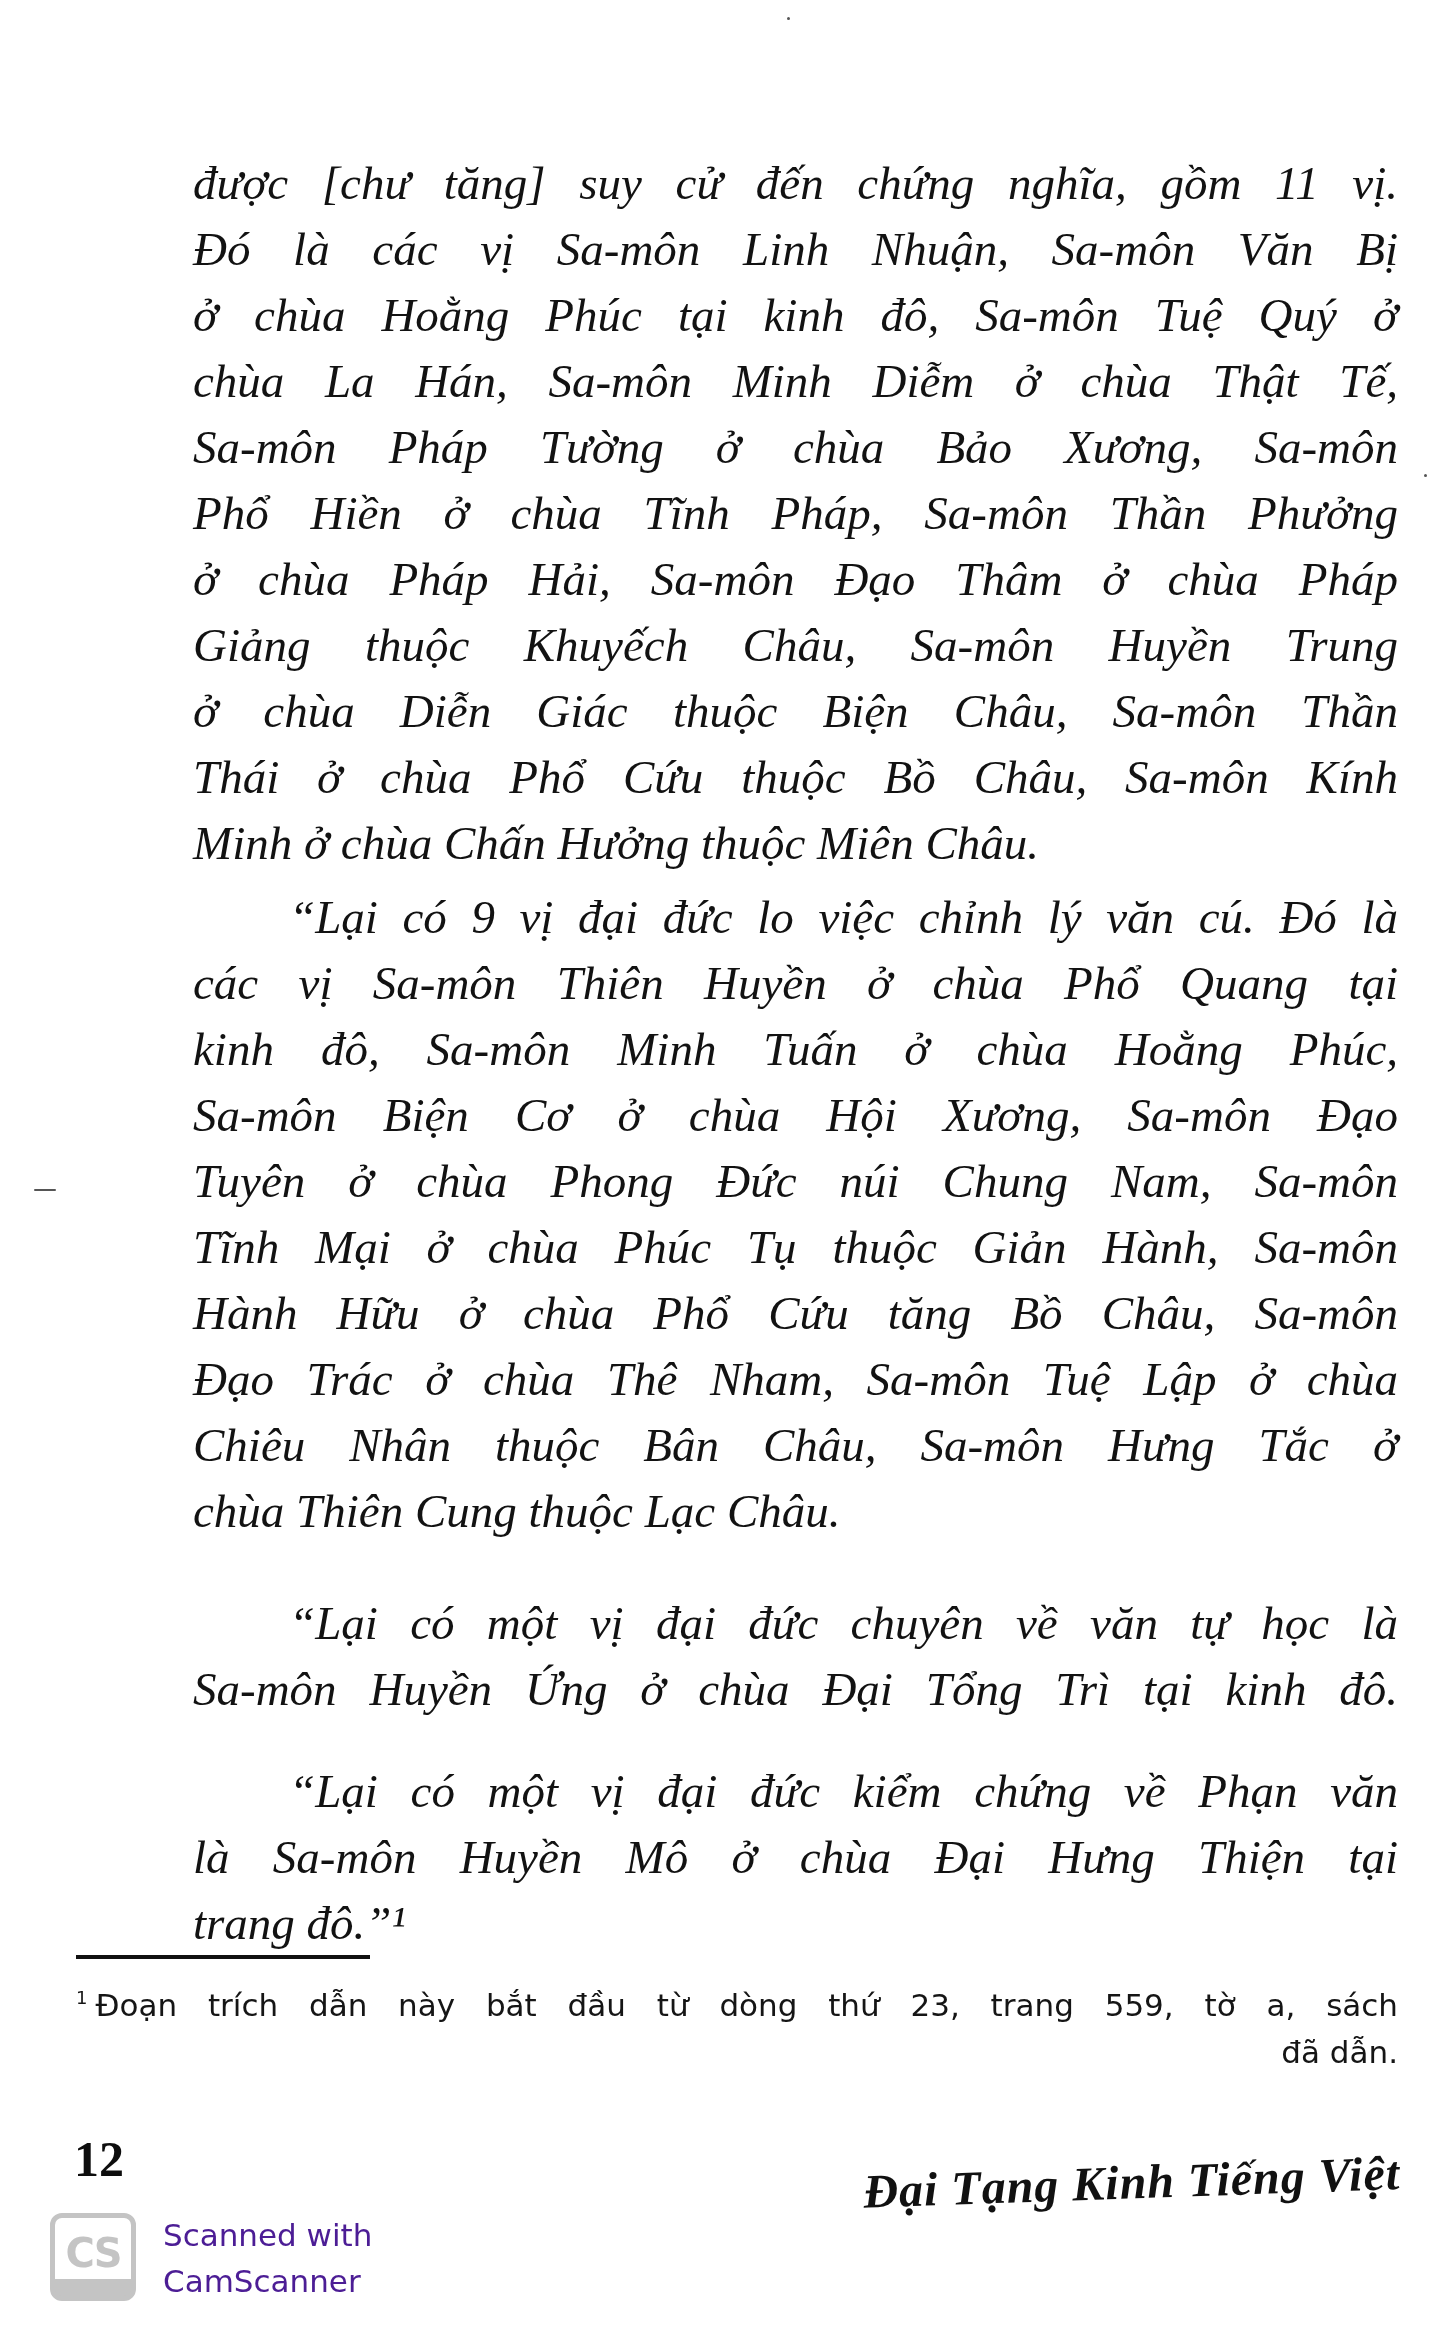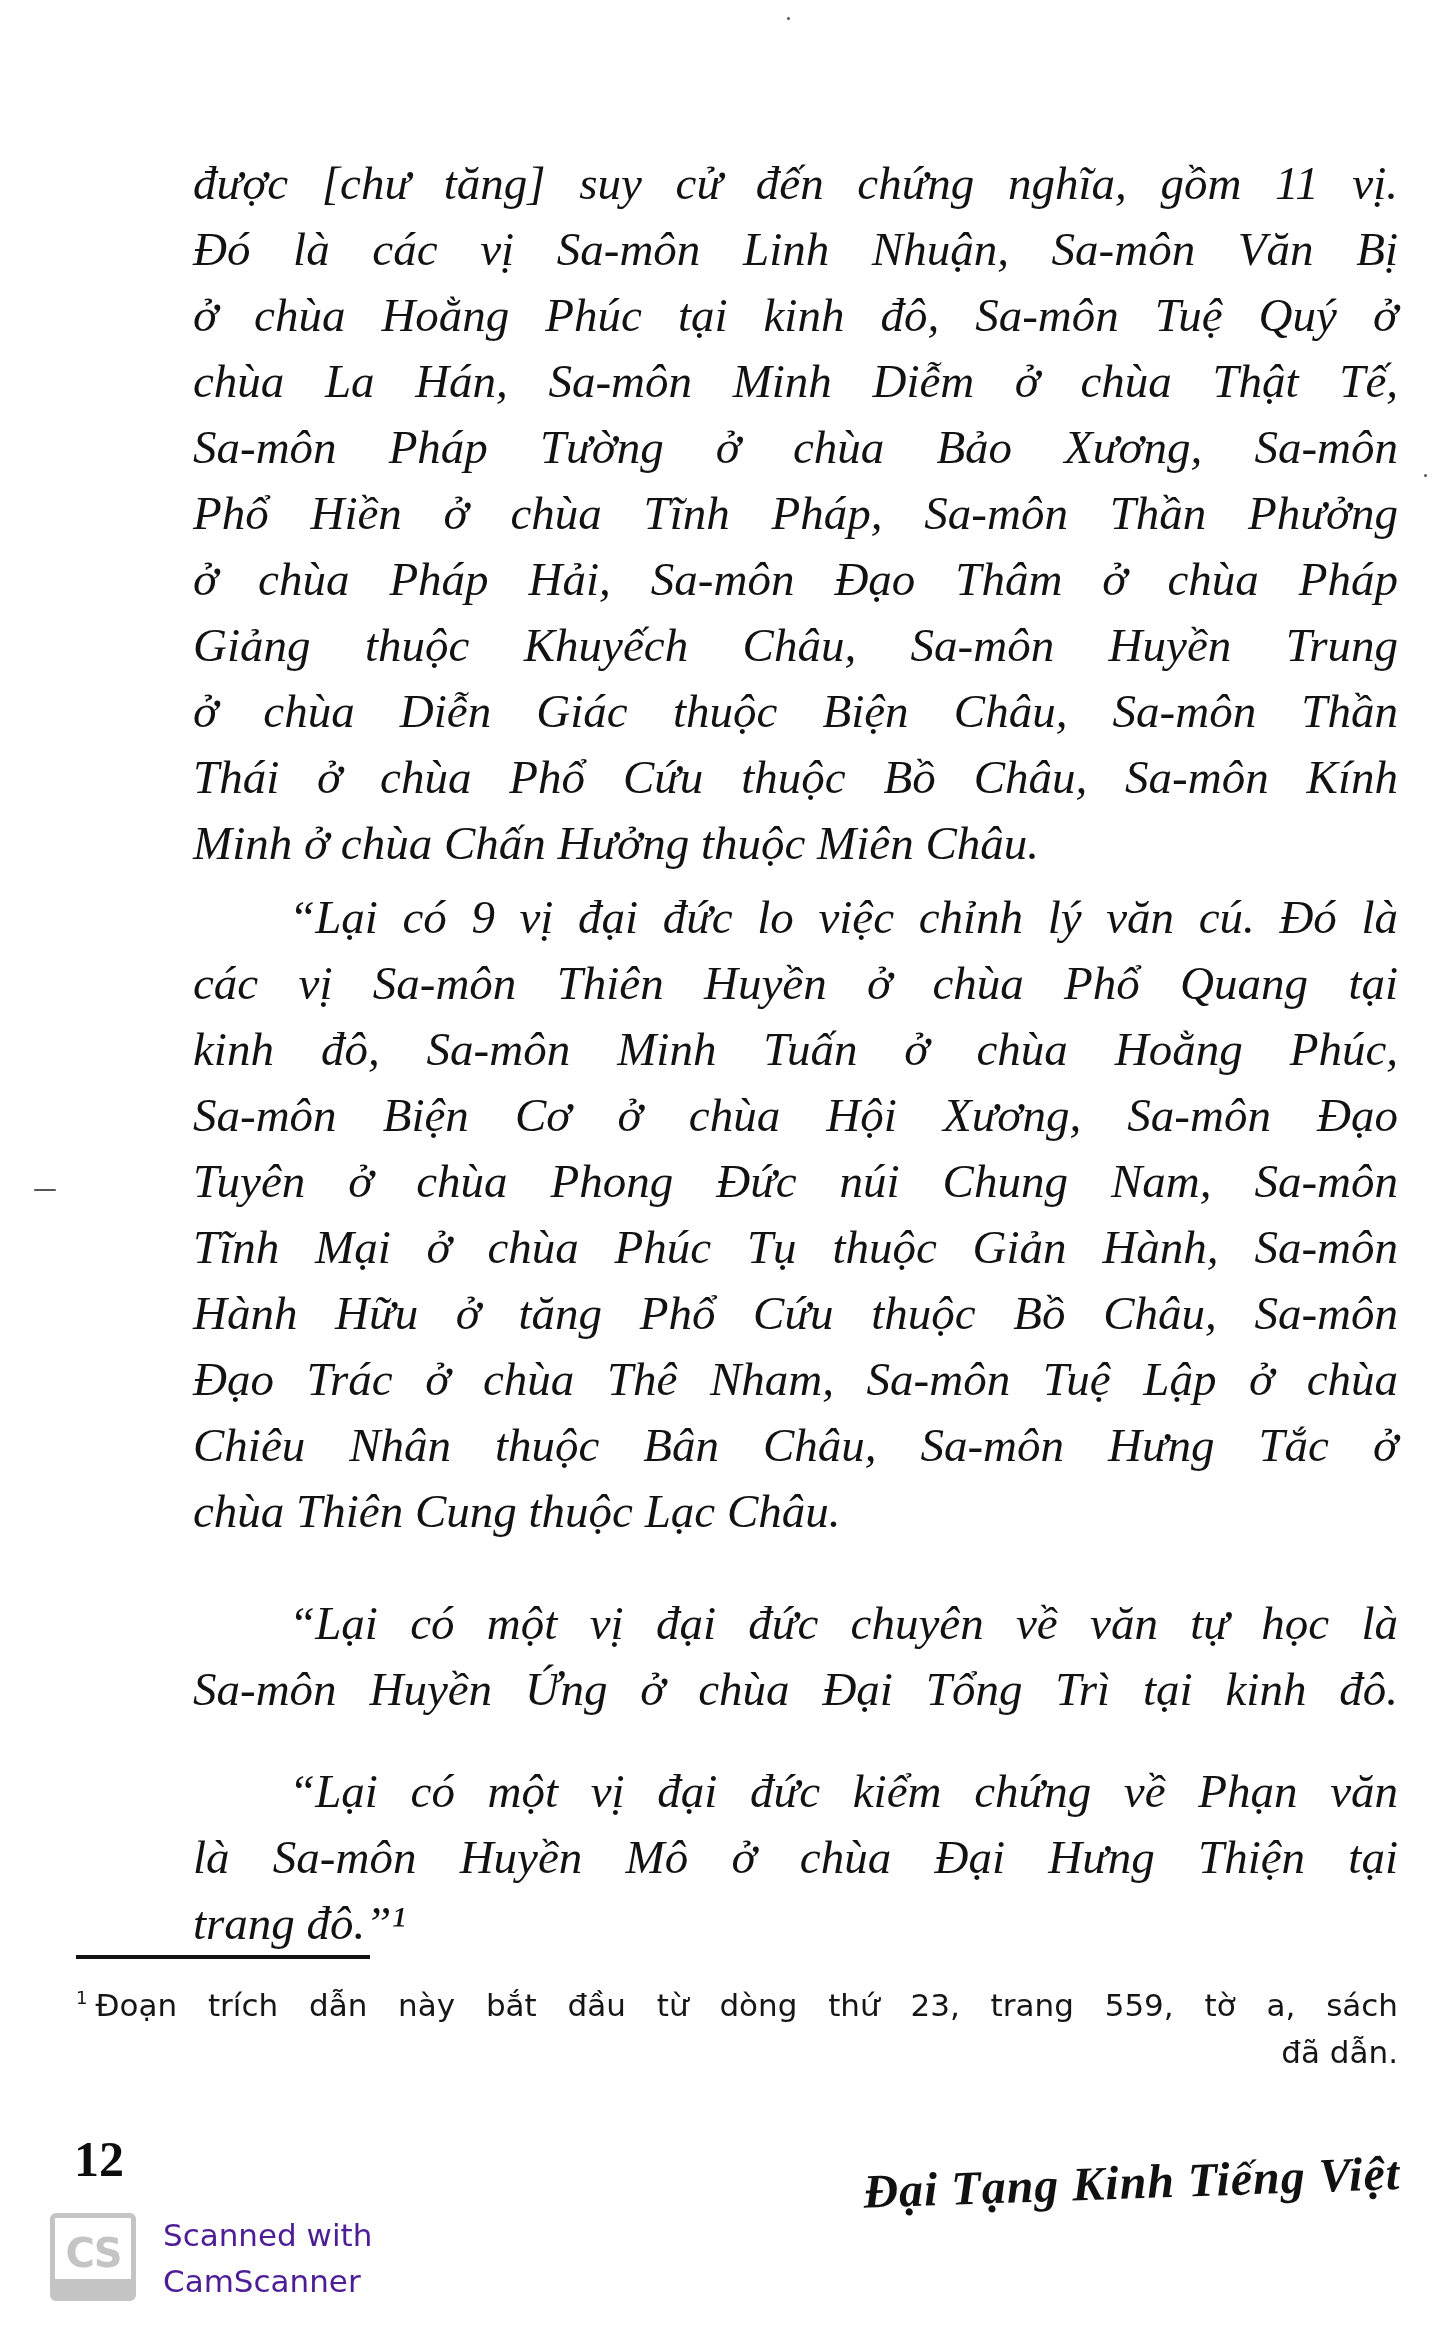--- a/index.html
+++ b/index.html
@@ -30,21 +30,21 @@
   }
   .running-title {
     position: absolute; left: 770px; top: 2145px; width: 630px; text-align: right;
     font-family: "Liberation Serif", "DejaVu Serif", serif; font-style: italic; font-weight: bold;
     font-size: 48px; color: #111; transform: rotate(-2deg); transform-origin: right center;
     letter-spacing: 1px;
   }
   .watermark { position: absolute; left: 50px; top: 2213px; height: 90px; }
   .cs-logo {
     position: absolute; left: 0; top: 0; width: 86px; height: 88px;
-    border: 5px solid #c4c4c4; border-radius: 6px; box-sizing: border-box;
+    border: 5px solid #c4c4c4; border-radius: 12px; box-sizing: border-box;
     background: linear-gradient(to bottom, #fff 0 78%, #c4c4c4 78% 100%);
   }
   .cs-logo span {
     position: absolute; left: 0; right: 0; top: 12px; text-align: center;
     font-family: "DejaVu Sans", sans-serif; font-weight: bold; font-size: 40px; color: #c4c4c4; letter-spacing: -2px;
   }
   .wm-text {
     position: absolute; left: 113px; font-family: "DejaVu Sans", sans-serif; font-size: 31px;
     color: #4c1d95; white-space: nowrap; line-height: 36px;
   }
@@ -72,21 +72,21 @@
     <div class="line" style="top:664px">ở chùa Diễn Giác thuộc Biện Châu, Sa-môn Thần</div>
     <div class="line" style="top:730px">Thái ở chùa Phổ Cứu thuộc Bồ Châu, Sa-môn Kính</div>
     <div class="line last" style="top:796px">Minh ở chùa Chấn Hưởng thuộc Miên Châu.</div>
 
     <div class="line indent" style="top:870px">“Lại có 9 vị đại đức lo việc chỉnh lý văn cú. Đó là</div>
     <div class="line" style="top:936px">các vị Sa-môn Thiên Huyền ở chùa Phổ Quang tại</div>
     <div class="line" style="top:1002px">kinh đô, Sa-môn Minh Tuấn ở chùa Hoằng Phúc,</div>
     <div class="line" style="top:1068px">Sa-môn Biện Cơ ở chùa Hội Xương, Sa-môn Đạo</div>
     <div class="line" style="top:1134px">Tuyên ở chùa Phong Đức núi Chung Nam, Sa-môn</div>
     <div class="line" style="top:1200px">Tĩnh Mại ở chùa Phúc Tụ thuộc Giản Hành, Sa-môn</div>
-    <div class="line" style="top:1266px">Hành Hữu ở tăng Phổ Cứu thuộc Bồ Châu, Sa-môn</div>
+    <div class="line" style="top:1266px">Hành Hữu ở chùa Phổ Cứu tăng Bồ Châu, Sa-môn</div>
     <div class="line" style="top:1332px">Đạo Trác ở chùa Thê Nham, Sa-môn Tuệ Lập ở chùa</div>
     <div class="line" style="top:1398px">Chiêu Nhân thuộc Bân Châu, Sa-môn Hưng Tắc ở</div>
     <div class="line last" style="top:1464px">chùa Thiên Cung thuộc Lạc Châu.</div>
 
     <div class="line indent" style="top:1576px">“Lại có một vị đại đức chuyên về văn tự học là</div>
     <div class="line" style="top:1642px">Sa-môn Huyền Ứng ở chùa Đại Tổng Trì tại kinh đô.</div>
 
     <div class="line indent" style="top:1744px">“Lại có một vị đại đức kiểm chứng về Phạn văn</div>
     <div class="line" style="top:1810px">là Sa-môn Huyền Mô ở chùa Đại Hưng Thiện tại</div>
     <div class="line last" style="top:1876px">trang đô.”¹</div>

